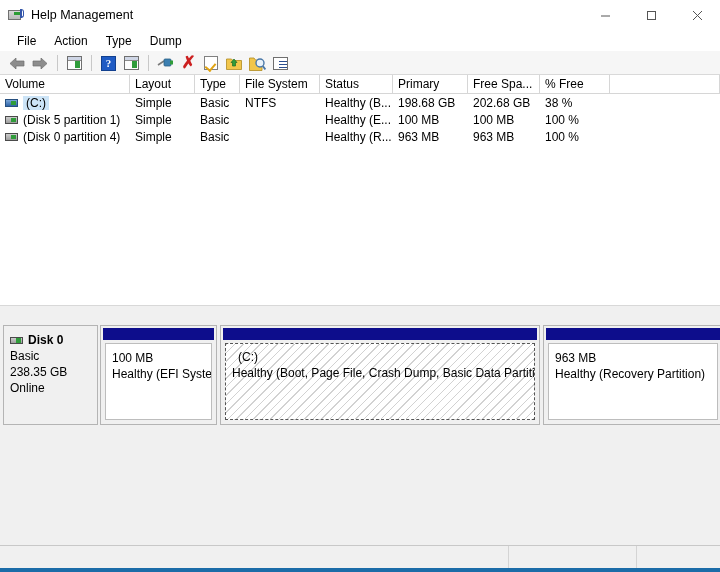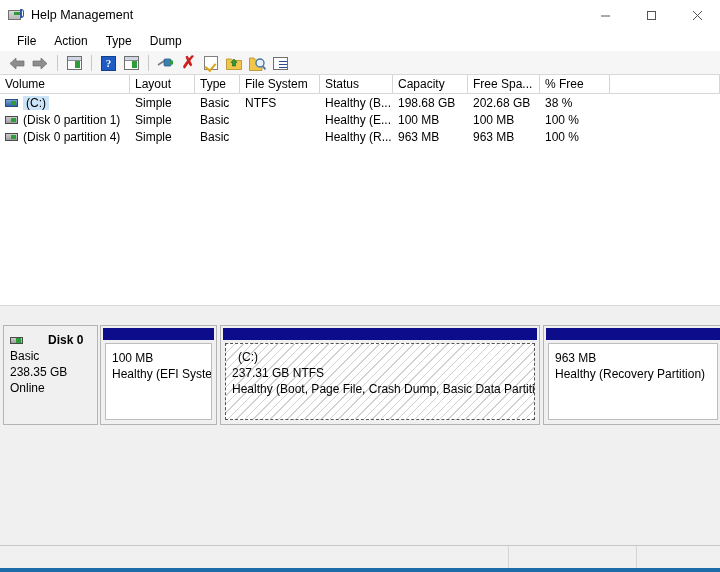--- a/index.html
+++ b/index.html
@@ -145,21 +145,21 @@
     position:absolute; left:0; top:312px; width:720px; height:211px;
     background:#f0f0f0; overflow:hidden;
   }
   .diskrow { position:absolute; left:3px; top:13px; width:714px; height:100px; display:flex; }
   .diskinfo {
     width:95px; flex:none; box-sizing:border-box;
     border:1px solid #b4b4b4; background:#f0f0f0;
     padding:6px 0 0 6px; font-size:12px; line-height:16px;
     position:relative;
   }
-  .diskinfo .dtitle { font-weight:bold; display:flex; align-items:center;gap:20px; }
+  .diskinfo .dtitle { font-weight:bold; display:flex; align-items:center; }
   .diskinfo .dico { width:13px; height:7px; flex:none; margin-right:5px; position:relative;
                     border:1px solid #4a4a4a; box-sizing:border-box;
                     background: linear-gradient(#cdcdcd,#9d9d9d); }
   .diskinfo .dico:after { content:""; position:absolute; right:1px; top:0px; bottom:0px; width:5px;
                           background:#2f9c3a; }
 
   .parts { flex:1; display:flex; margin-left:2px; }
   .part { box-sizing:border-box; margin-right:3px; position:relative;
           border:1px solid #b4b4b4; background:#f0f0f0; }
   .part:last-child { margin-right:0; }
@@ -298,21 +298,21 @@
     </div>
   </div>
 
   <div class="listpane">
     <div class="lheader">
       <div class="hc" style="width:130px">Volume</div>
       <div class="hc" style="width:65px">Layout</div>
       <div class="hc" style="width:45px">Type</div>
       <div class="hc" style="width:80px">File System</div>
       <div class="hc" style="width:73px">Status</div>
-      <div class="hc" style="width:75px">Capacity</div>
+      <div class="hc" style="width:75px">Primary</div>
       <div class="hc" style="width:72px">Free Spa...</div>
       <div class="hc" style="width:70px">% Free</div>
       <div class="hc" style="width:110px"></div>
     </div>
 
     <div class="lrow">
       <div class="lcell volcell" style="width:130px">
         <span class="volico sel"></span>
         <span class="volname hl">(C:)</span>
       </div>
@@ -321,21 +321,21 @@
       <div class="lcell" style="width:80px">NTFS</div>
       <div class="lcell" style="width:73px">Healthy (B...</div>
       <div class="lcell" style="width:75px">198.68 GB</div>
       <div class="lcell" style="width:72px">202.68 GB</div>
       <div class="lcell" style="width:70px">38 %</div>
     </div>
 
     <div class="lrow">
       <div class="lcell volcell" style="width:130px">
         <span class="volico"></span>
-        <span class="volname">(Disk 0 partition 1)</span>
+        <span class="volname">(Disk 5 partition 1)</span>
       </div>
       <div class="lcell" style="width:65px">Simple</div>
       <div class="lcell" style="width:45px">Basic</div>
       <div class="lcell" style="width:80px"></div>
       <div class="lcell" style="width:73px">Healthy (E...</div>
       <div class="lcell" style="width:75px">100 MB</div>
       <div class="lcell" style="width:72px">100 MB</div>
       <div class="lcell" style="width:70px">100 %</div>
     </div>
 
@@ -377,21 +377,20 @@
             <div class="ln ln1"></div>
             <div class="ln">100 MB</div>
             <div class="ln">Healthy (EFI System Partition)</div>
           </div>
         </div>
 
         <div class="part selected" style="width:320px">
           <div class="bar"></div>
           <div class="body">
             <div class="ln ln1">(C:)</div>
-            <div class="ln">237.31 GB NTFS</div>
             <div class="ln">Healthy (Boot, Page File, Crash Dump, Basic Data Partition)</div>
           </div>
         </div>
 
         <div class="part" style="width:180px">
           <div class="bar"></div>
           <div class="body">
             <div class="ln ln1"></div>
             <div class="ln">963 MB</div>
             <div class="ln">Healthy (Recovery Partition)</div>

